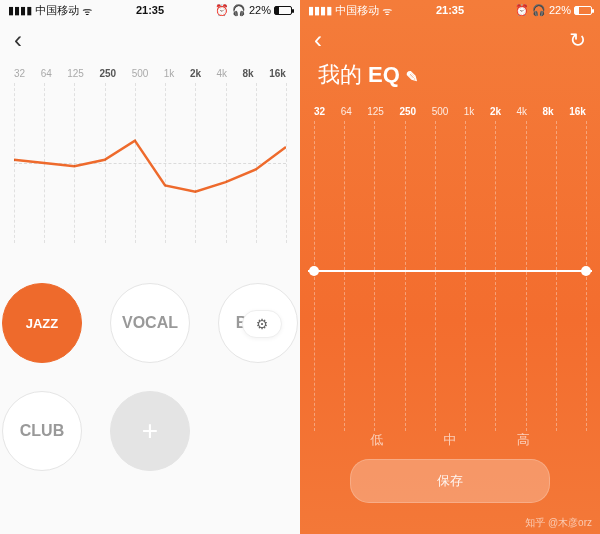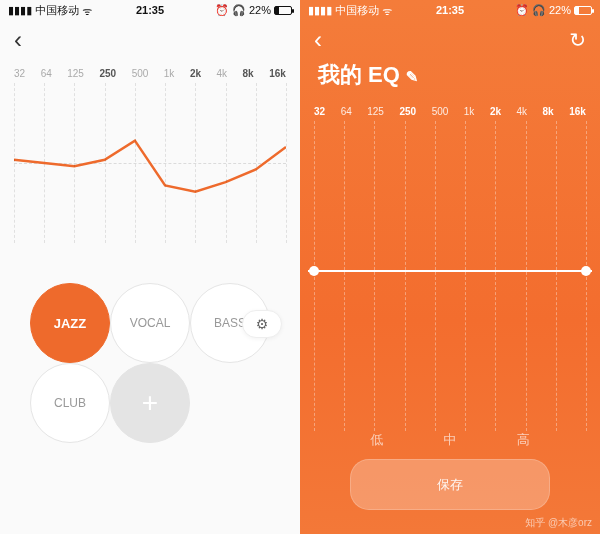--- a/index.html
+++ b/index.html
@@ -18,21 +18,21 @@
 .back { font-size: 24px; font-weight: 300; }
 .pane-left .back { color: #333; }
 .pane-right .back { color: #fff; }
 .reset { margin-left: auto; color: #fff; font-size: 20px; }
 
 .title-row { display: flex; align-items: center; padding: 0 16px 12px; }
 .title-l { font-size: 26px; font-weight: 700; color: #333; }
 .toggle { margin-left: auto; width: 46px; height: 28px; background: #ee6a2c; border-radius: 14px; position: relative; }
 .toggle::after { content: ""; position: absolute; right: 3px; top: 3px; width: 22px; height: 22px; background: #fff; border-radius: 50%; }
 .title-r { color: #fff; font-size: 22px; font-weight: 700; display: flex; align-items: baseline; gap: 6px; padding: 0 18px 8px; }
-.title-r .thin { font-weight: 700; text-align: center; }
+.title-r .thin { font-weight: 400; text-align: center; }
 .edit-ico { font-size: 15px; }
 
 .bands { display: flex; justify-content: space-between; padding: 8px 14px 4px; font-size: 10px; }
 .pane-left .bands { color: #aaa; }
 .pane-right .bands { color: rgba(255,255,255,0.85); }
 .band-active { font-weight: 700; }
 .pane-left .band-active { color: #555; }
 .pane-right .band-active { color: #fff; }
 
 .chart { position: relative; height: 160px; margin: 0 14px; }
@@ -40,27 +40,27 @@
 .grid-v { position: absolute; top: 0; bottom: 0; width: 0; border-left: 1px dashed rgba(0,0,0,0.1); }
 .pane-right .grid-v { border-left: 1px dashed rgba(255,255,255,0.35); }
 .grid-h { position: absolute; left: 0; right: 0; height: 0; border-top: 1px dashed rgba(0,0,0,0.12); }
 .curve { position: absolute; top: 0; left: 0; width: 100%; height: 100%; }
 .line-r { position: absolute; left: -6px; right: -6px; height: 2px; background: #fff; top: 48%; }
 .dot { position: absolute; width: 10px; height: 10px; background: #fff; border-radius: 50%; top: calc(48% - 4px); }
 .dot-l { left: -5px; } .dot-r { right: -5px; }
 
 .gear { position: absolute; right: 18px; top: 310px; width: 40px; height: 28px; background: #fff; border: 1px solid #eee; border-radius: 14px; display: flex; align-items: center; justify-content: center; font-size: 14px; color: #666; box-shadow: 0 1px 4px rgba(0,0,0,0.05); }
 
-.presets { display: grid; grid-template-columns: repeat(3, 80px); gap: 0; justify-content: center; padding: 12px 0; }
-.preset { width: 80px; height: 80px; border-radius: 50%; border: 1px solid #e5e5e5; background: #fff; display: flex; align-items: center; justify-content: center; font-size: 12px; color: #999; font-weight: 400; }
+.presets { display: grid; grid-template-columns: repeat(3, 80px); gap: 28px; justify-content: center; padding: 12px 0; }
+.preset { width: 80px; height: 80px; border-radius: 50%; border: 1px solid #e5e5e5; background: #fff; display: flex; align-items: center; justify-content: center; font-size: 16px; color: #999; font-weight: 700; }
 .preset.active { background: #ee6a2c; border-color: #ee6a2c; color: #fff; font-weight: 700; font-size: 13px; }
 .preset.add { background: #e4e4e4; border-color: #e4e4e4; color: #fff; font-size: 28px; font-weight: 300; }
 
 .range-labels { display: flex; justify-content: space-around; color: rgba(255,255,255,0.65); font-size: 13px; padding: 0 40px 10px; }
-.save-btn { width: 200px; height: 51px; margin: 0 auto; border-radius: 19px; background: rgba(255,255,255,0.25); color: rgba(255,255,255,0.9); font-size: 13px; display: flex; align-items: center; justify-content: center; border: 0.5px solid rgba(255,255,255,0.2); }
+.save-btn { width: 200px; height: 44px; margin: 0 auto; border-radius: 19px; background: rgba(255,255,255,0.25); color: rgba(255,255,255,0.9); font-size: 13px; display: flex; align-items: center; justify-content: center; border: 0.5px solid rgba(255,255,255,0.2); }
 
 .watermark { position: absolute; bottom: 4px; right: 8px; font-size: 10px; color: rgba(255,255,255,0.6); }
 .bat { display:inline-block; width:18px; height:9px; border:1px solid currentColor; border-radius:2px; position:relative; }
 .bat::after { content:""; position:absolute; right:-3px; top:2px; width:2px; height:4px; background: currentColor; border-radius:1px;}
 .bat i { display:block; width:22%; height:100%; background: currentColor;}
 </style>
 </head>
 <body>
 
 <div class="pane pane-left">

